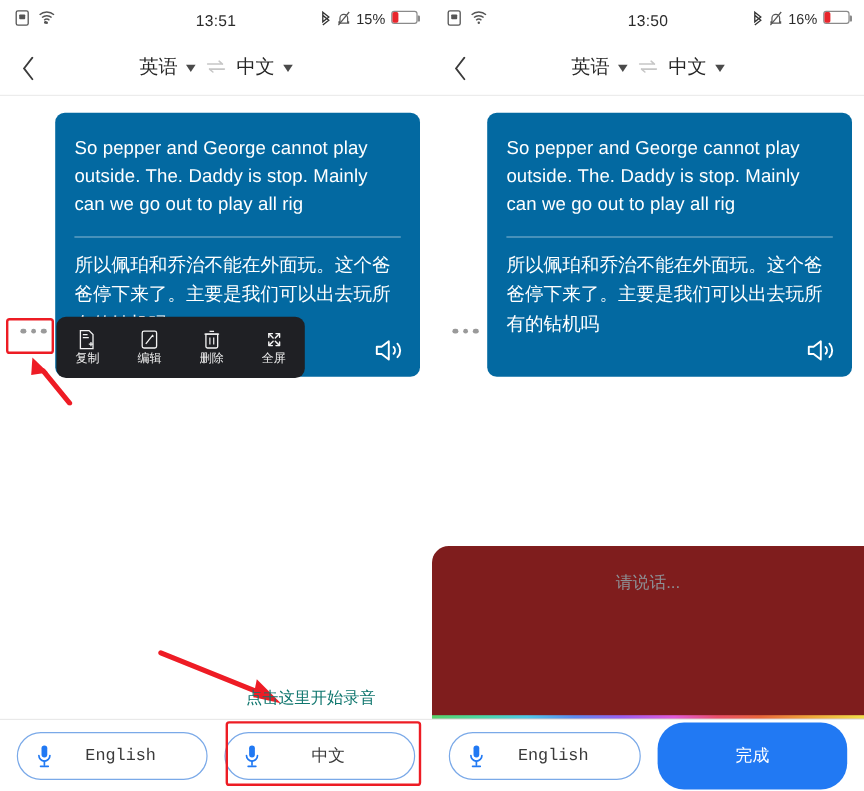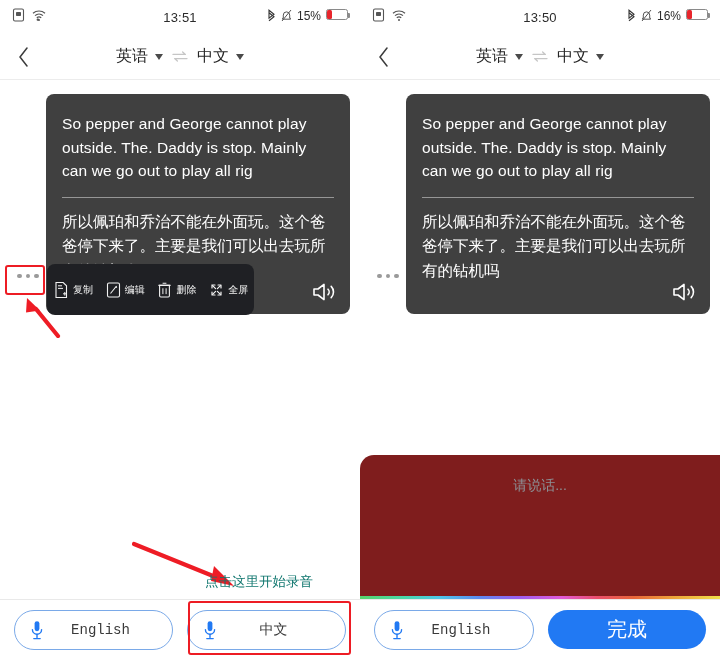--- a/index.html
+++ b/index.html
@@ -70,21 +70,21 @@
   .msg-row { display: flex; align-items: flex-end; padding: 0 10px; }
   .dots {
     width: 36px; flex: 0 0 36px; display: flex; align-items: center;
     justify-content: center; gap: 4px; height: 36px; margin-bottom: 20px;
   }
   .dots span {
     width: 4.5px; height: 4.5px; border-radius: 50%; background: #9a9a9a;
     display: block;
   }
   .bubble {
-    position: relative; flex: 1; background: #404040; color: #fff;
+    position: relative; flex: 1; background: #0369a1; color: #fff;
     border-radius: 8px; padding: 18px 16px 8px 16px; min-height: 220px;
   }
   .bubble .src {
     font-size: 15.5px; line-height: 1.52; letter-spacing: .1px;
   }
   .bubble .rule {
     height: 1px; background: rgba(255,255,255,.45);
     margin: 14px 0 12px 0;
   }
   .bubble .tgt { font-size: 15.5px; line-height: 1.58; }
@@ -92,21 +92,21 @@
     position: absolute; right: 13px; bottom: 10px;
     width: 26px; height: 24px;
   }
   
   .ctxmenu {
     position: absolute; left: 47px; top: 264px; width: 207px; height: 51px;
     background: #1f2024; border-radius: 8px; display: flex;
     align-items: center; z-index: 9;
   }
   .ctx-item {
-    flex: 1; display: flex; flex-direction: row; align-items: center;
+    flex: 1; display: flex; flex-direction: column; align-items: center;
     justify-content: center; gap: 3px; color: #f2f2f2;
   }
   .ctx-item .lbl { font-size: 10px; line-height: 1; }
 
   
   .hl {
     position: absolute; border: 2.5px solid #ed1c24; border-radius: 3px;
     z-index: 20; pointer-events: none;
   }
   .anno-txt {
@@ -124,23 +124,23 @@
   .micbtn {
     flex: 1; height: 40px; border: 1px solid #7aa9e8; border-radius: 22px;
     background: #fff; display: flex; align-items: center; position: relative; font-family: Liberation Mono, monospace;
   }
   .micbtn .mic { position: absolute; left: 16px; top: 9px; }
   .micbtn .t {
     width: 100%; text-align: center; font-size: 14px; color: #3a3a3a;
     padding-left: 14px;
   }
   .donebtn {
-    flex: 1; height: 39px; border-radius: 22px; background: #2179f3;
+    flex: 1; height: 56px; border-radius: 22px; background: #2179f3;
     color: #fff; display: flex; align-items: center; justify-content: center;
-    font-size: 20px; border: none; font-family: Liberation Serif, serif;
+    font-size: 14px; border: none; font-family: Liberation Serif, serif;
   }
 
   
   .rec-sheet {
     position: absolute; left: 0; right: 0; bottom: 60px; top: 455px;
     background: #7f1d1d; border-top-left-radius: 14px;
     border-top-right-radius: 0;
   }
   .rec-hint {
     text-align: center; margin-top: 22px; font-size: 14px; color: #8d9196;

